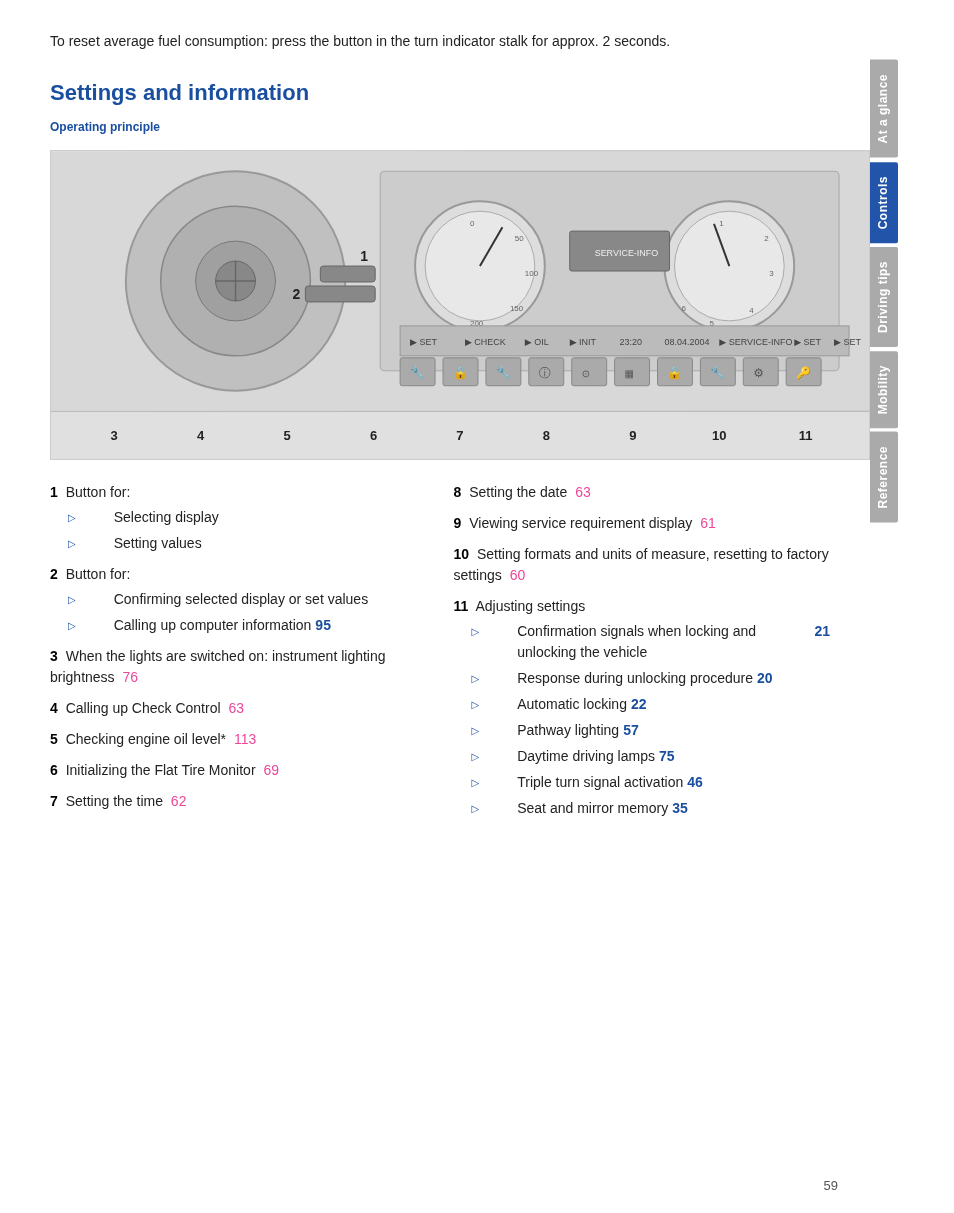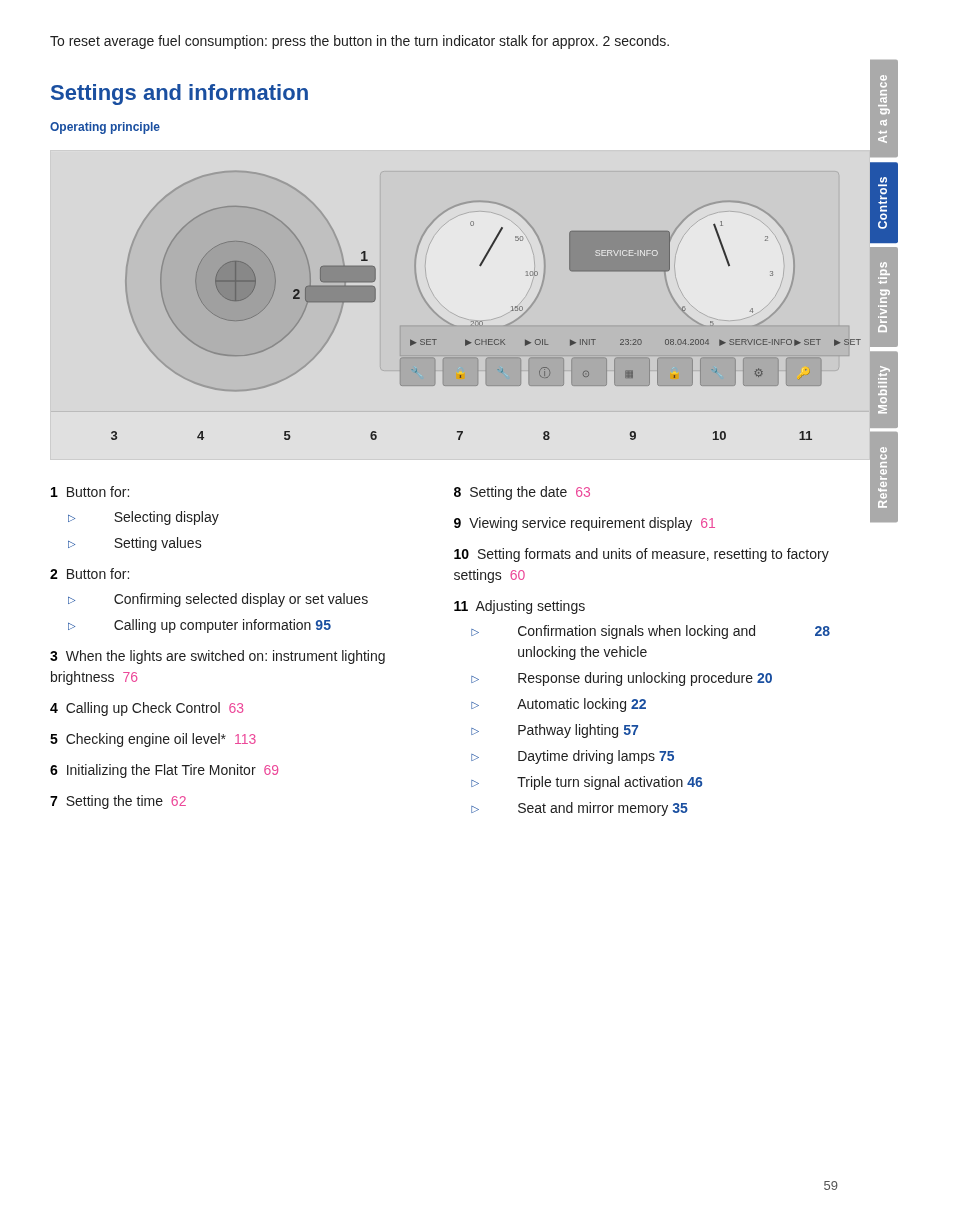--- a/index.html
+++ b/index.html
@@ -391,21 +391,21 @@
           <span class="item-ref">60</span>
         </div>
 
         <div class="list-item">
           <span class="item-number">11</span>
           <span class="item-label">Adjusting settings</span>
           <div class="sub-list">
             <div class="sub-list-item">
               <span class="triangle">▷</span>
               <span class="sub-text">Confirmation signals when locking and unlocking the vehicle</span>
-              <span class="sub-ref">28</span>
+              <span class="sub-ref">21</span>
             </div>
             <div class="sub-list-item">
               <span class="triangle">▷</span>
               <span class="sub-text">Response during unlocking procedure</span>
               <span class="sub-ref">20</span>
             </div>
             <div class="sub-list-item">
               <span class="triangle">▷</span>
               <span class="sub-text">Automatic locking</span>
               <span class="sub-ref">22</span>

